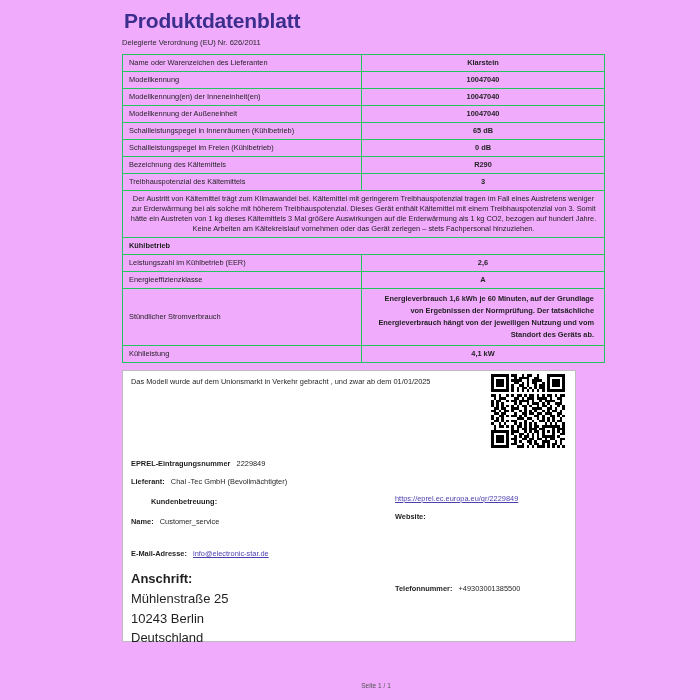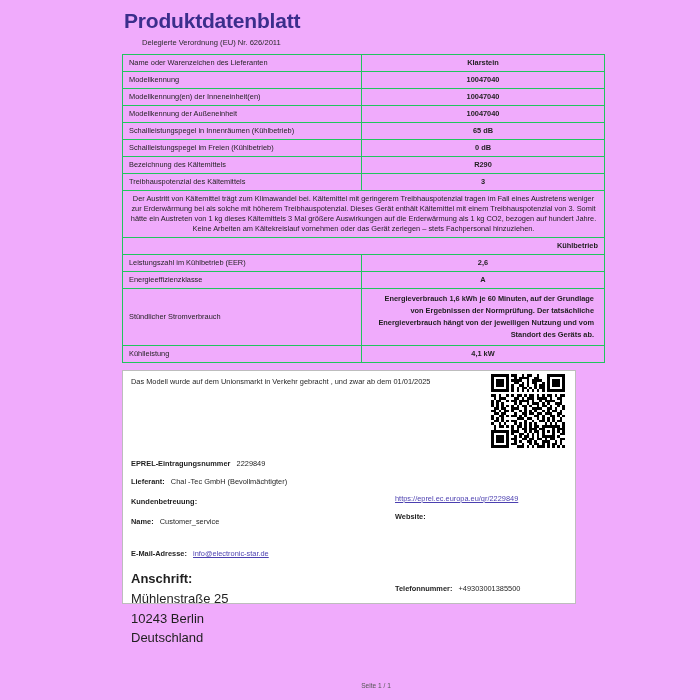--- a/index.html
+++ b/index.html
@@ -37,21 +37,21 @@
     font-size: 21px;
     font-weight: bold;
     color: #3b2e8c;
     letter-spacing: -0.2px;
     margin: 9px 0 0 2px;
     line-height: 1.1;
   }
   .doc-subtitle {
     font-size: 7.6px;
     color: #2b2b2b;
-    margin: 6px 0 7px 20px;
+    margin: 6px 0 7px 0;
     line-height: 1.2;
   }
 
   
   table.spec {
     border-collapse: collapse;
     width: 456px;
     table-layout: fixed;
   }
   table.spec td {
@@ -73,35 +73,35 @@
     font-weight: bold;
   }
   td.full {
     text-align: center;
     font-weight: normal;
     padding: 4px 6px 5px 6px;
     line-height: 1.62;
   }
   td.section {
     font-weight: bold;
-    text-align: right;
+    text-align: left;
     padding: 3px 6px;
   }
   td.value.multi {
     text-align: right;
     line-height: 1.62;
     padding: 4px 10px;
   }
 
   
   .contact-box {
     position: relative;
     border: 1px solid #bdbdbd;
     width: 454px;
-    height: 234px;
+    height: 272px;
     margin-top: 7px;
     box-sizing: border-box;
     background: #fff;
   }
   .market-line {
     position: absolute;
     left: 8px;
     top: 6px;
     font-size: 7.4px;
     color: #1f1f1f;
@@ -487,21 +487,21 @@
 
       <div class="c-row c-left" style="top:106px;">
         <span class="b">Lieferant:</span>
         &nbsp;&nbsp;<span>Chal -Tec GmbH (Bevollmächtigter)</span>
       </div>
       <div class="c-row c-right" style="top:106px;">
         <span class="b">Website:</span>
         <span class="lnk"></span>
       </div>
 
-      <div class="c-row c-left b" style="top:126px;">Kundenbetreuung:</div>
+      <div class="c-row c-left b" style="top:126px;margin-left:20px;">Kundenbetreuung:</div>
 
       <div class="c-row c-left" style="top:146px;">
         <span class="b">Name:</span>
         &nbsp;&nbsp;<span>Customer_service</span>
       </div>
 
       <div class="c-row c-left" style="top:178px;">
         <span class="b">E-Mail-Adresse:</span>
         &nbsp;&nbsp;<span class="lnk">info@electronic-star.de</span>
       </div>

